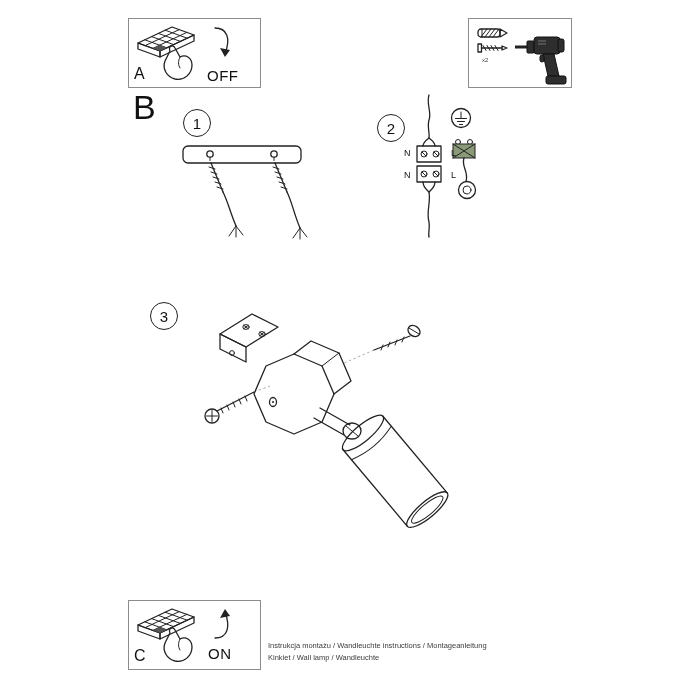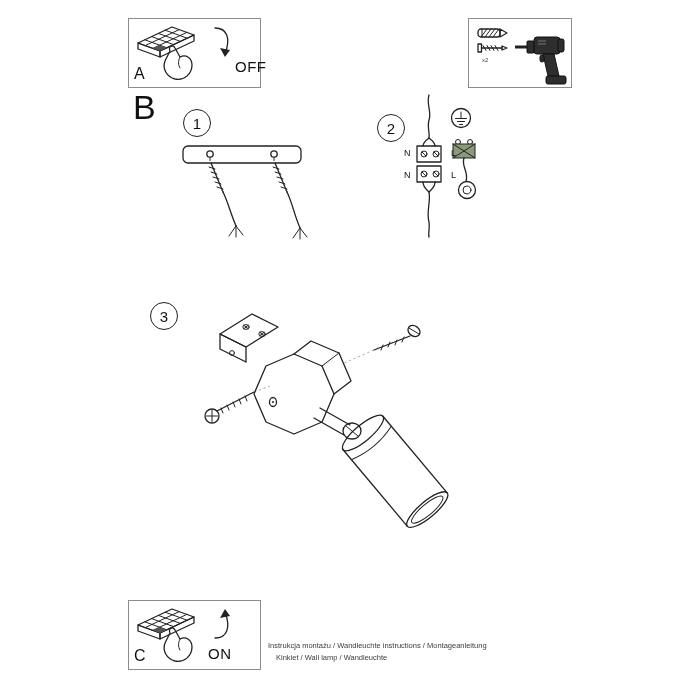--- a/index.html
+++ b/index.html
@@ -39,21 +39,21 @@
       </g>
       <g>
         <path class="ln" d="M36,30 C34,25 39,23 41,27 L46,36 C52,33 58,37 58,44 C58,53 50,60 41,58 C33,56 28,48 31,40 Z" fill="#fff"></path>
         <path class="thin" d="M46,36 C44,40 44,44 46,47"></path>
       </g>
     </svg>
     <svg class="abs" style="left:80px;top:5px;" width="24" height="36" viewBox="0 0 24 36">
       <path class="ln" d="M6,4 C18,4 22,14 16,30"></path>
       <polygon points="16,33 11,24 21,26" fill="#222"></polygon>
     </svg>
-    <span class="abs state-label nowrap" style="left:78px;top:39px;margin-left:28px;">OFF</span>
+    <span class="abs state-label nowrap" style="left:78px;top:48px;">OFF</span>
     <span class="abs section-letter" style="left:5px;top:46px;">A</span>
   </div>
 
   <div class="panel" style="left:468px;top:18px;width:104px;height:70px;">
     <svg class="abs" style="left:7px;top:6px;" width="34" height="30" viewBox="0 0 34 30">
       <g>
         <rect class="ln" x="2" y="4" width="22" height="8" rx="3"></rect>
         <polygon class="ln" points="24,4 31,8 24,12"></polygon>
         <path class="thin" d="M6,4 V12 M5,12 L11,4 M9,12 L15,4 M13,12 L19,4 M17,12 L23,4"></path>
       </g>
@@ -212,15 +212,15 @@
       <g transform="translate(0,36) scale(1,-1)">
         <path class="ln" d="M6,4 C18,4 22,14 16,30"></path>
         <polygon points="16,33 11,24 21,26" fill="#222"></polygon>
       </g>
     </svg>
     <span class="abs state-label nowrap" style="left:79px;top:44px;">ON</span>
     <span class="abs section-letter" style="left:5px;top:46px;">C</span>
   </div>
 
   <span class="footer-line" style="left:268px;top:641px;">Instrukcja montażu / Wandleuchte instructions / Montageanleitung</span>
-  <span class="footer-line" style="left:268px;top:653px;margin-left:8px;">Kinkiet / Wall lamp / Wandleuchte</span>
+  <span class="footer-line" style="left:268px;top:653px;">Kinkiet / Wall lamp / Wandleuchte</span>
 
 </div>
 
 </body></html>

